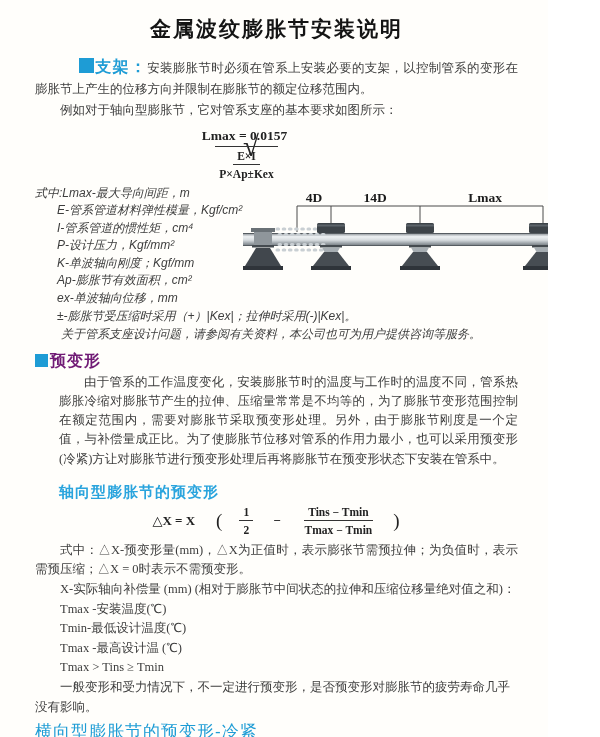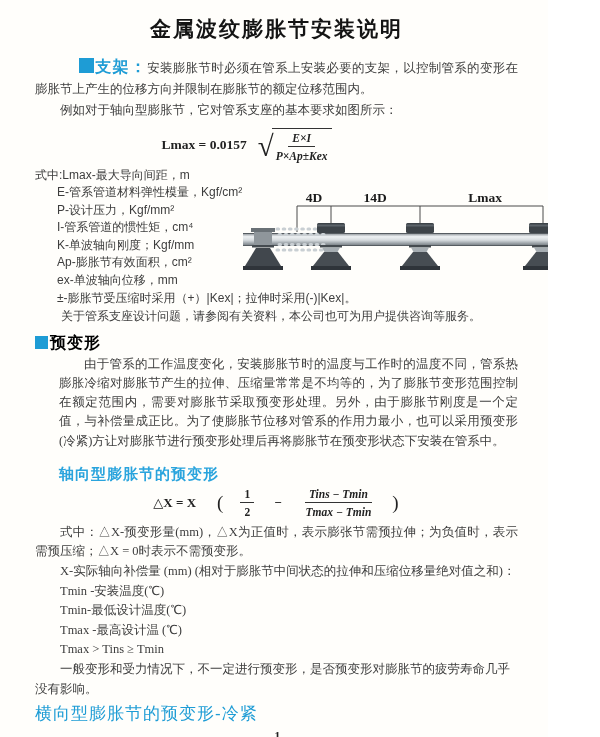--- a/index.html
+++ b/index.html
@@ -20,53 +20,53 @@
   
   .sq{display:inline-block;background:#1e9cd5;vertical-align:-1px;}
   .sq-lg{width:15px;height:15px;margin-right:1px;}
   .sq-md{width:13px;height:13px;margin-right:2px;}
   .sec-inline{color:#1e9cd5;font-size:16px;font-weight:bold;letter-spacing:1px;}
   .p-intro{text-indent:44px;}
   .p-indent{text-indent:2em;margin-top:1px;}
 
   h2.sec-head{
     margin:7px 0 3px 0;font-size:16px;line-height:19px;font-weight:bold;
-    color:#000000;letter-spacing:1px;
+    color:#701a75;letter-spacing:1px;
   }
   h3.sub-head{
     margin:14px 0 2px 24px;font-size:15px;line-height:18px;font-weight:bold;
     color:#2aa4dd;letter-spacing:1px;
   }
   h3.sub-head2{
     margin:5px 0 2px 0;font-size:17px;line-height:20px;font-weight:normal;
     color:#1e9cd5;letter-spacing:1px;
   }
 
   
   .formula{
     display:flex;justify-content:center;align-items:center;
     font-family:"Liberation Serif","DejaVu Serif",serif;font-weight:bold;color:#222;
   }
-  .formula-lmax{margin:7px 60px 4px 0;font-size:13.5px;}
+  .formula-lmax{margin:7px 60px 4px 0;font-size:13.5px;flex-direction:column;}
   .radical{font-size:29px;font-weight:normal;line-height:0;margin:2px -2px 0 7px;color:#222;}
   .sqrt-body{border-top:1.6px solid #333;display:inline-block;padding-top:1px;}
   .frac{display:inline-flex;flex-direction:column;align-items:center;font-size:11.5px;line-height:13px;}
   .frac .num{border-bottom:1px solid #333;padding:0 4px 1px 4px;}
   .frac .den{padding:3px 4px 0 4px;}
-  .it{font-style:italic;text-align:right;}
+  .it{text-align:right;}
   .formula-dx{margin:5px 0 4px 0;font-size:13px;gap:16px;}
   .formula-dy{margin:6px 20px 4px 0;font-size:13px;}
   .paren{font-size:19px;font-weight:normal;margin:0 1px;}
   .f-prefix{margin-right:4px;}
   .f-op{margin:0 4px;}
   .f-suffix{margin-left:4px;}
 
   
   .defs{margin:2px 0 0 22px;}
-  .def{font-size:12px;line-height:17.6px;color:#3d3d3d;}
+  .def{font-size:12px;line-height:17.6px;color:#3d3d3d;font-style:italic;}
   .def-first{margin-left:-22px;}
   .def-note{text-indent:4px;margin-top:1px;}
 
   
   .note{font-size:12.5px;line-height:19.6px;}
   .ind{text-indent:2em;}
 
   
   .diagram{position:absolute;left:243px;top:190px;}
   .dim-label{
@@ -93,22 +93,22 @@
         <span class="frac">
           <span class="num it">E×I</span>
           <span class="den it">P×Ap±Kex</span>
         </span>
       </span>
     </div>
 
     <div class="defs">
       <div class="def def-first">式中:Lmax-最大导向间距，m</div>
       <div class="def">E-管系管道材料弹性模量，Kgf/cm²</div>
+      <div class="def">I-管系管道的惯性矩，cm⁴</div>
       <div class="def">P-设计压力，Kgf/mm²</div>
-      <div class="def">I-管系管道的惯性矩，cm⁴</div>
       <div class="def">K-单波轴向刚度；Kgf/mm</div>
       <div class="def">Ap-膨胀节有效面积，cm²</div>
       <div class="def">ex-单波轴向位移，mm</div>
       <div class="def">±-膨胀节受压缩时采用（+）|Kex|；拉伸时采用(-)|Kex|。</div>
       <div class="def def-note">关于管系支座设计问题，请参阅有关资料，本公司也可为用户提供咨询等服务。</div>
     </div>
 
     <h2 class="sec-head"><span class="sq sq-md"></span><span>预变形</span></h2>
 
     <p class="p-indent just" style="line-height:19.2px;margin-left:24px;">由于管系的工作温度变化，安装膨胀节时的温度与工作时的温度不同，管系热膨胀冷缩对膨胀节产生的拉伸、压缩量常常是不均等的，为了膨胀节变形范围控制在额定范围内，需要对膨胀节采取预变形处理。另外，由于膨胀节刚度是一个定值，与补偿量成正比。为了使膨胀节位移对管系的作用力最小，也可以采用预变形(冷紧)方让对膨胀节进行预变形处理后再将膨胀节在预变形状态下安装在管系中。</p>
@@ -125,21 +125,21 @@
       <span class="f-op">−</span>
       <span class="frac">
         <span class="num it">Tins − Tmin</span>
         <span class="den it">Tmax − Tmin</span>
       </span>
       <span class="paren">)</span>
     </div>
 
     <p class="note ind just">式中：△X-预变形量(mm)，△X为正值时，表示膨张节需预拉伸；为负值时，表示需预压缩；△X = 0时表示不需预变形。</p>
     <p class="note ind">X-实际轴向补偿量 (mm) (相对于膨胀节中间状态的拉伸和压缩位移量绝对值之和)：</p>
-    <p class="note ind">Tmin -安装温度(℃)</p>
+    <p class="note ind">Tmax -安装温度(℃)</p>
     <p class="note ind">Tmin-最低设计温度(℃)</p>
     <p class="note ind">Tmax -最高设计温 (℃)</p>
     <p class="note ind">Tmax &gt; Tins ≥ Tmin</p>
     <p class="note ind">一般变形和受力情况下，不一定进行预变形，是否预变形对膨胀节的疲劳寿命几乎没有影响。</p>
 
     <h3 class="sub-head2">横向型膨胀节的预变形-冷紧</h3>
 
     <div class="formula formula-dy">
       <span class="f-prefix">△Y =</span>
       <span class="frac">

